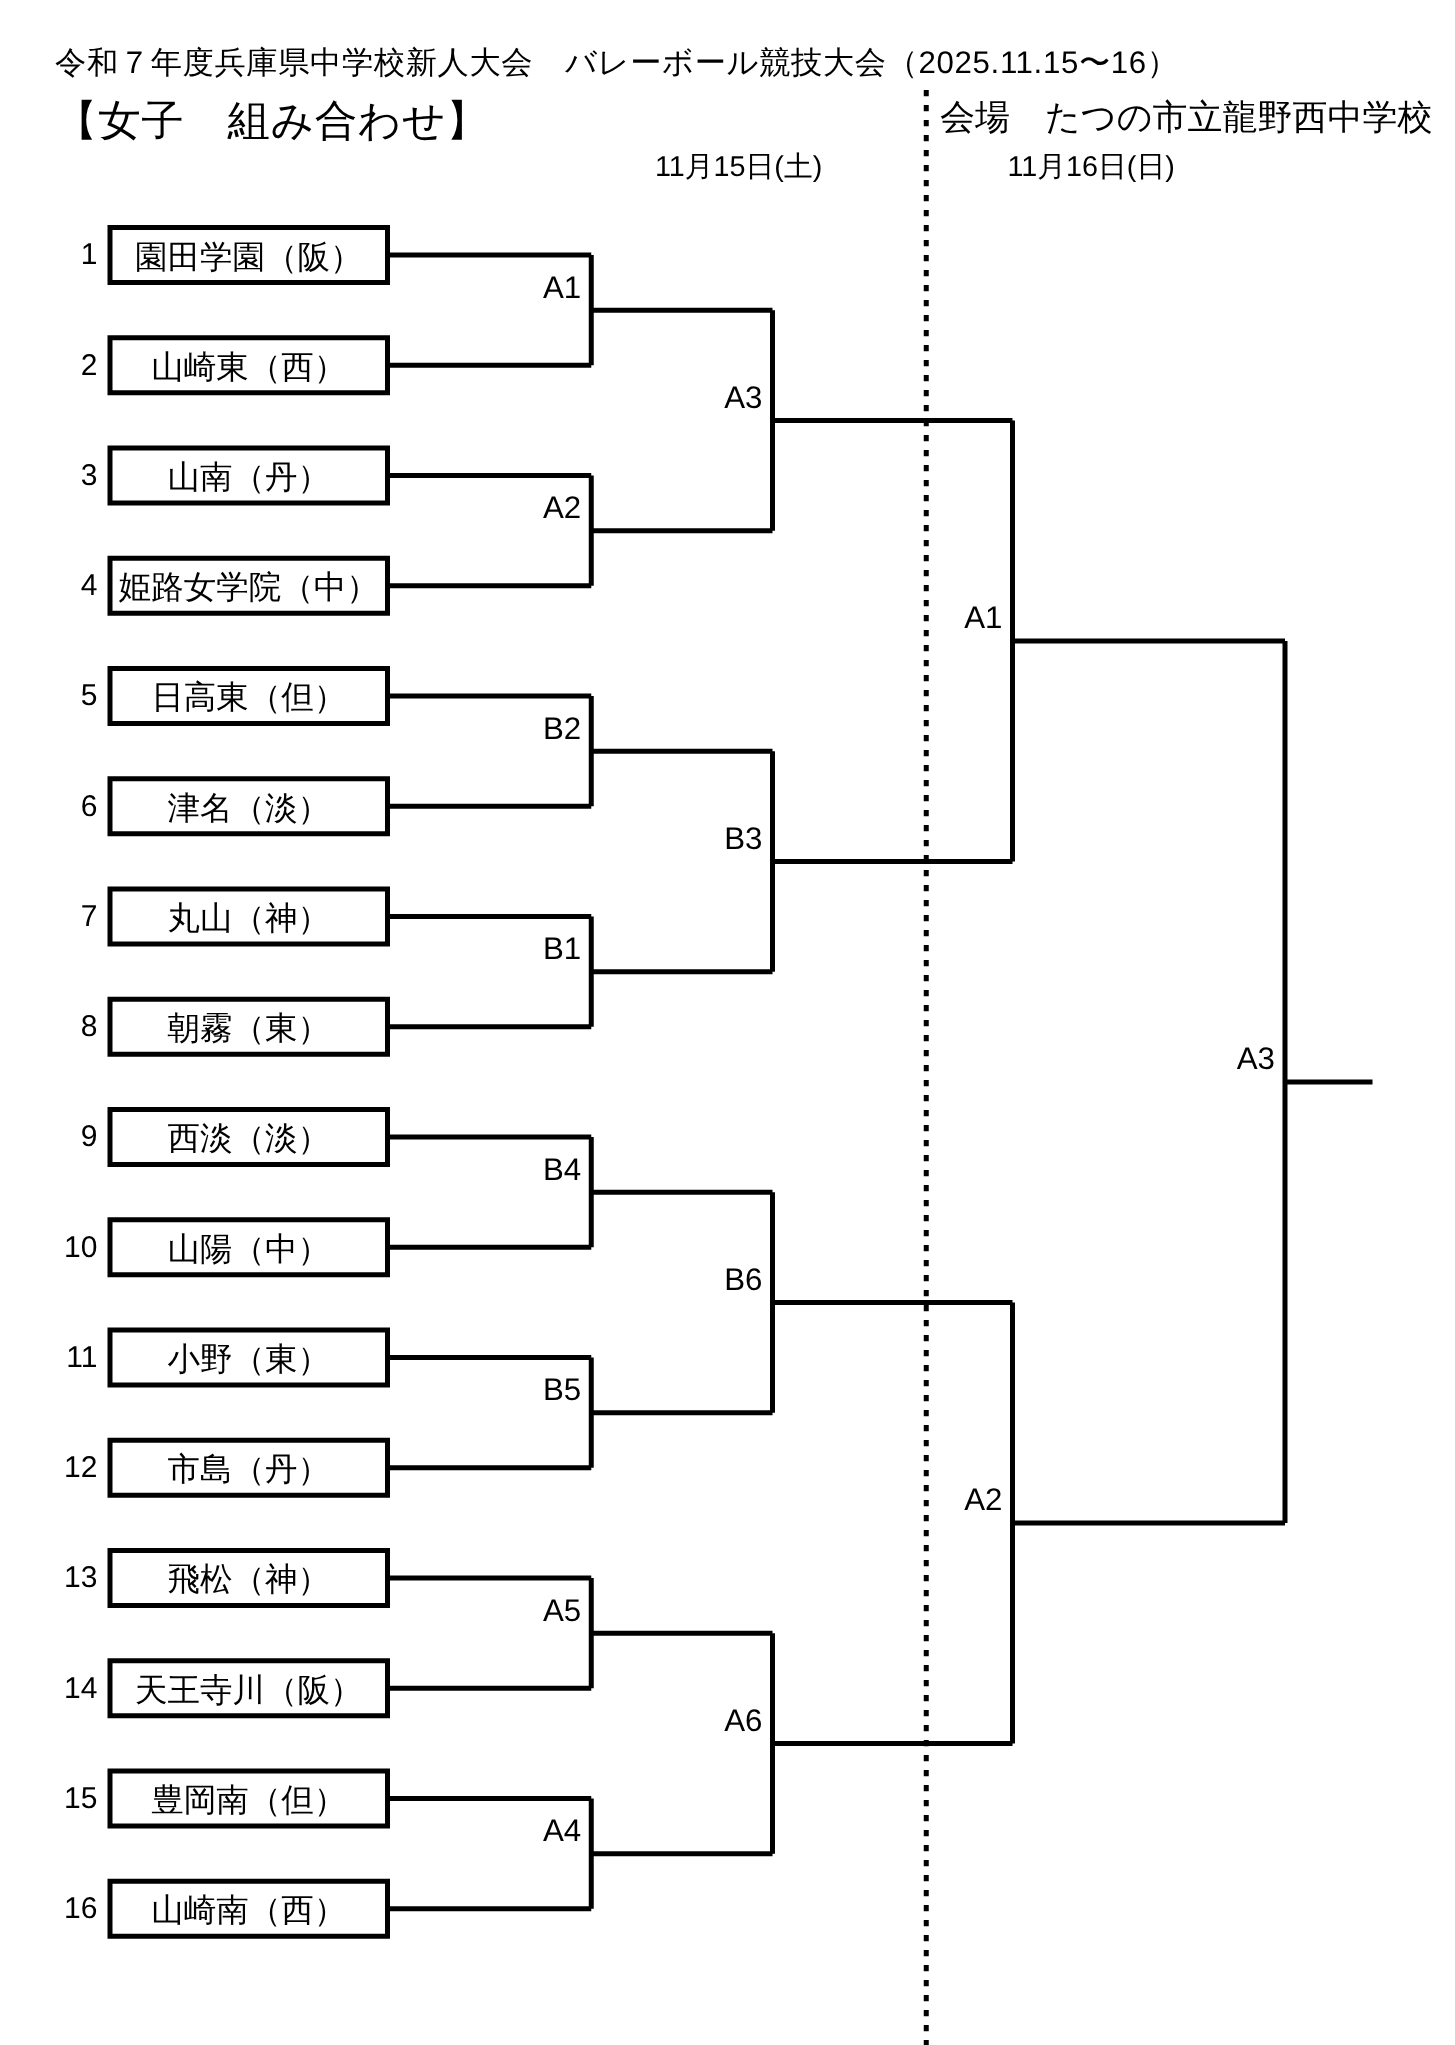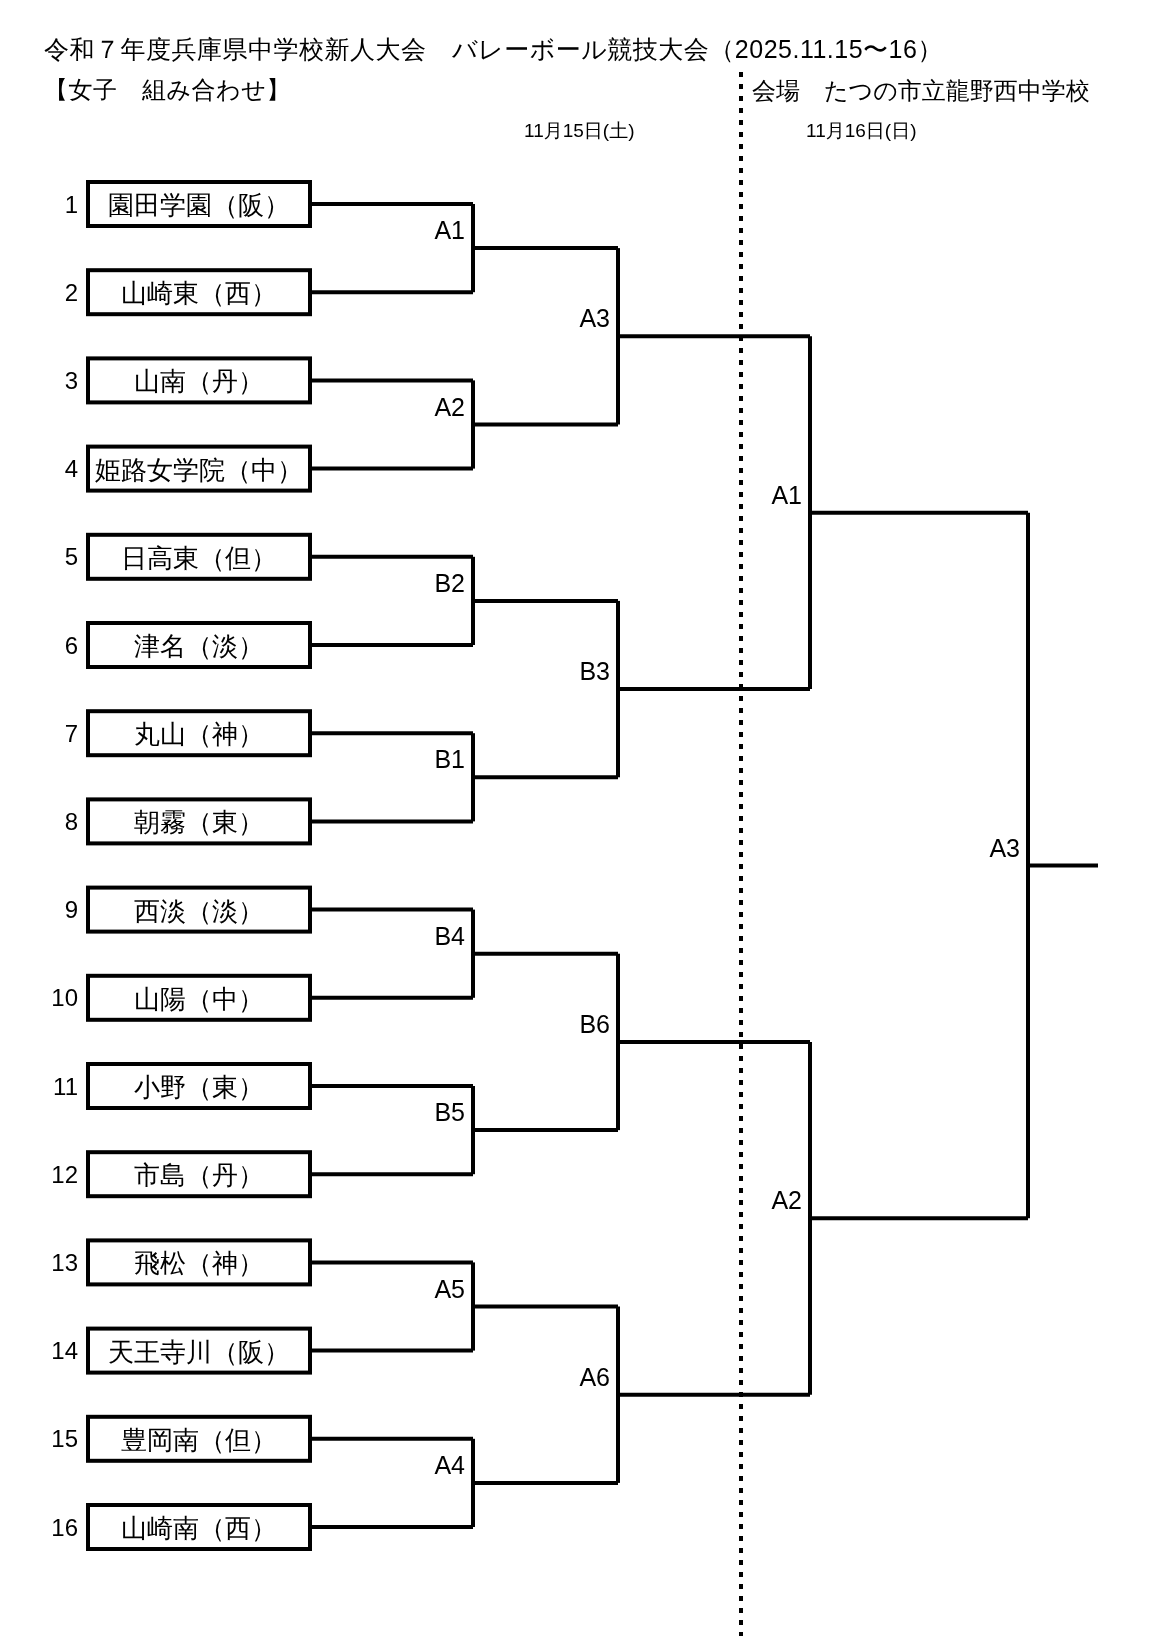--- a/index.html
+++ b/index.html
@@ -27,35 +27,35 @@
     left: 44px;
     top: 33px;
     font-size: 25px;
     letter-spacing: 0.5px;
     white-space: nowrap;
   }
   .title-sub {
     position: absolute;
     left: 44px;
     top: 74px;
-    font-size: 24px;
+    font-size: 34px;
     letter-spacing: 0.5px;
     white-space: nowrap;
   }
   .venue {
     position: absolute;
     left: 752px;
     top: 75px;
-    font-size: 24px;
+    font-size: 28px;
     white-space: nowrap;
     font-family: Liberation Mono, monospace;
   }
   .day-label {
     position: absolute;
-    font-size: 19px;
+    font-size: 23px;
     white-space: nowrap;
   }
   .day-1 { left: 524px; top: 118px; }
   .day-2 { left: 806px; top: 118px; }
 
   
   #bracket {
     position: absolute;
     left: 0;
     top: 0;

